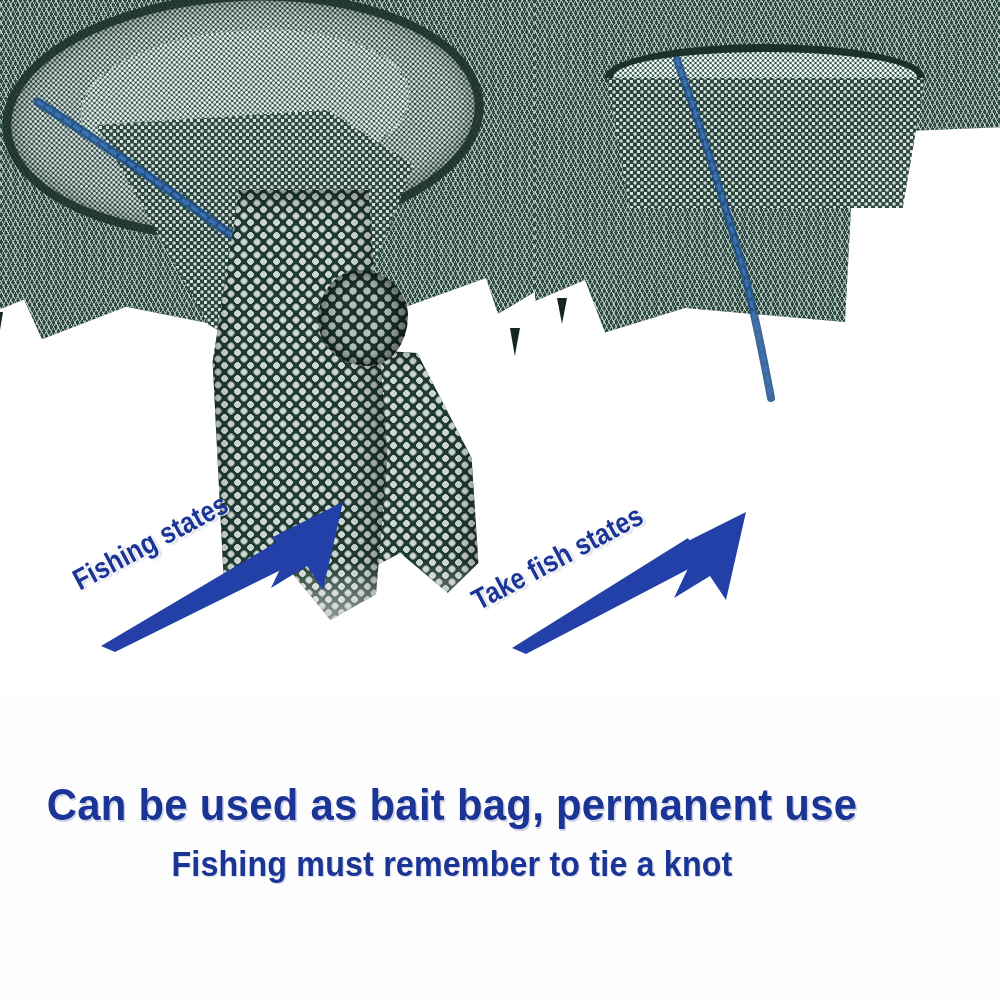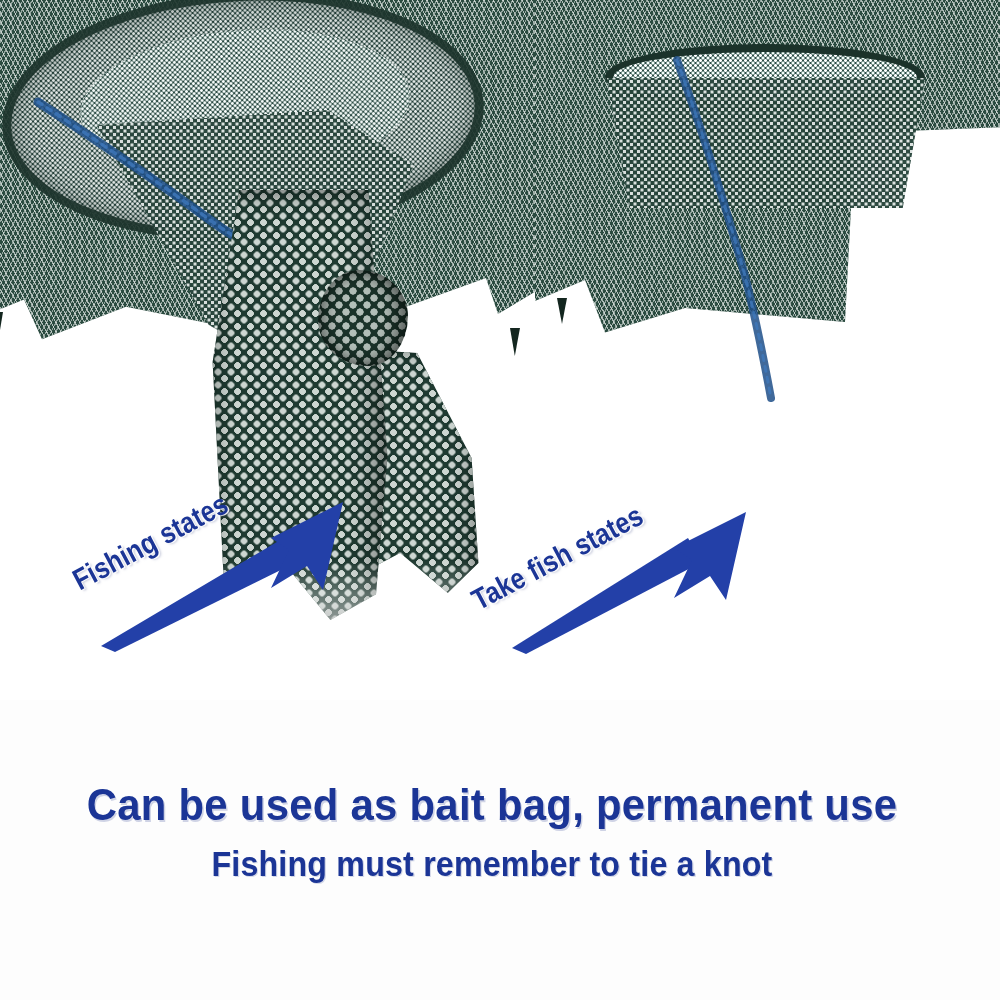--- a/index.html
+++ b/index.html
@@ -166,21 +166,21 @@
     white-space:nowrap;
     transform-origin:left bottom;
     text-shadow:1px 1px 0 rgba(255,255,255,.9), 2px 2px 2px rgba(120,130,170,.35);
   }
   #annot-left{left:75px;top:480px;width:300px;height:175px;}
   #annot-left .annot-label{left:8px;top:88px;transform:rotate(-28deg) scale(1,1.18);}
   #annot-right{left:470px;top:480px;width:300px;height:175px;}
   #annot-right .annot-label{left:12px;top:108px;transform:rotate(-28deg) scale(1,1.18);}
 
   
-  #caption{position:absolute;left:0;top:780px;width:904px;text-align:center;z-index:40;margin-left:40px;}
+  #caption{position:absolute;left:0;top:780px;width:904px;text-align:center;z-index:40;}
   #caption-line1{
     color:#1b3596;
     font-family:"Liberation Sans Narrow","Liberation Sans", sans-serif;
     font-weight:bold;
     font-size:45px;
     line-height:1.12;
     letter-spacing:.3px;
     transform:scaleX(.93);
     text-shadow:1.5px 1.5px 0 rgba(150,160,200,.45);
   }

